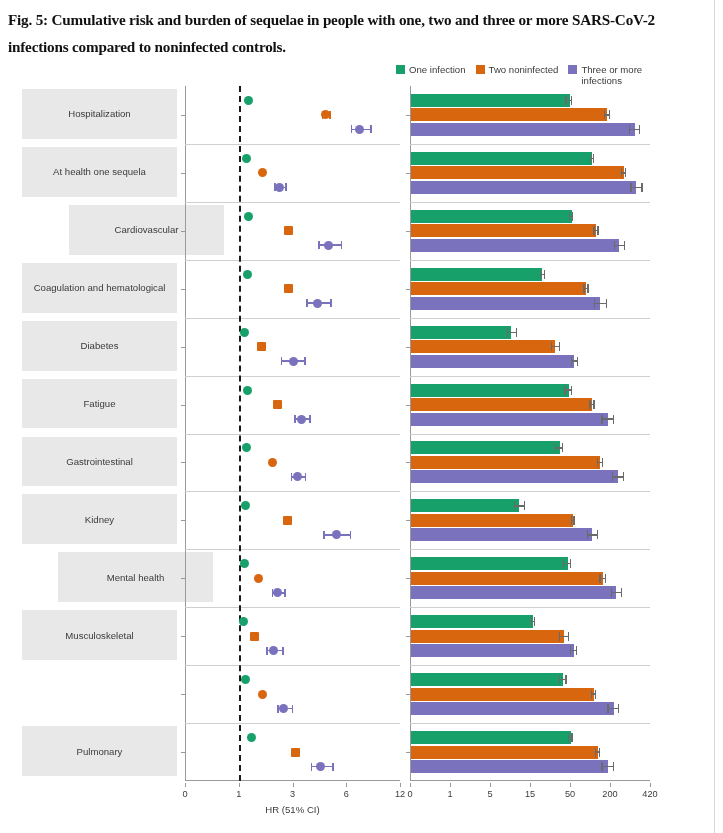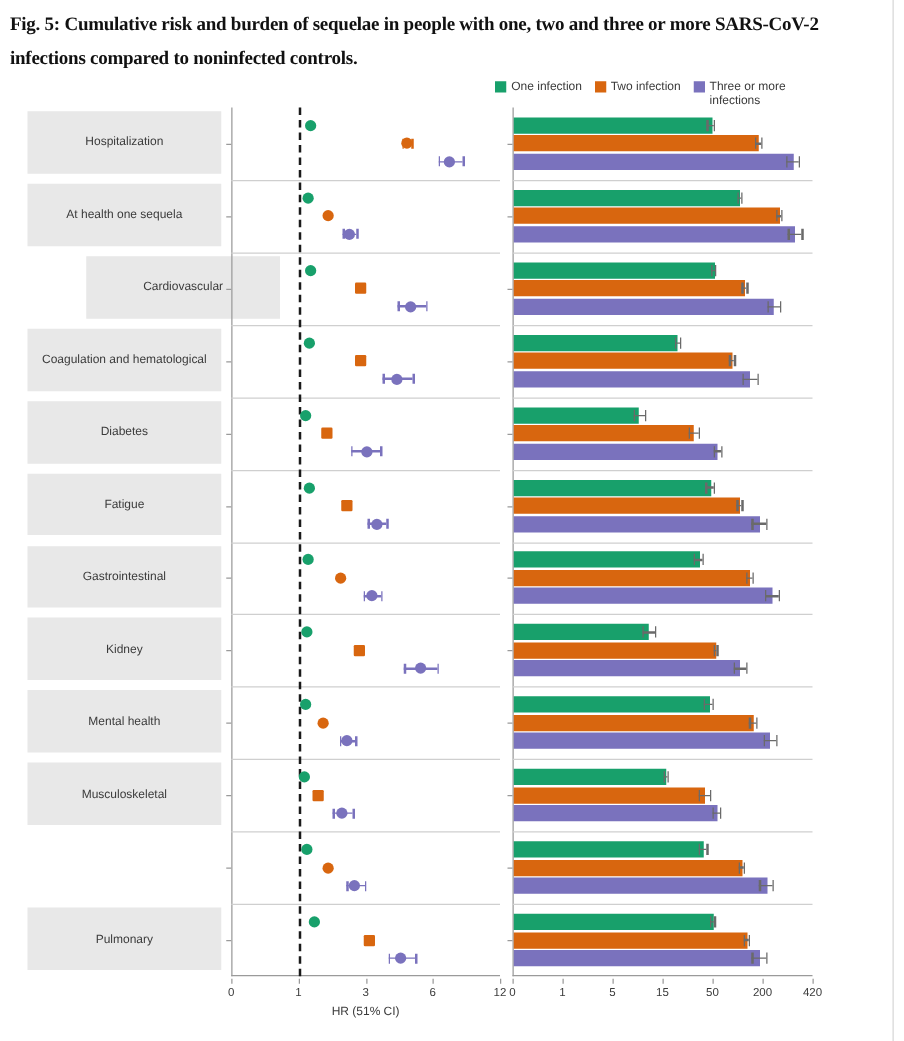--- a/index.html
+++ b/index.html
@@ -58,21 +58,21 @@
     gap: 4px;
     line-height: 11px;
   }
   .legend-swatch {
     width: 9px;
     height: 9px;
     flex: 0 0 9px;
     margin-top: 1px;
   }
   .legend-label { white-space: pre-line; }
-  .legend-item.wrap { width: 74px; justify-content: center; }
+  .legend-item.wrap { width: 74px; }
 
   
   #chart {
     position: absolute;
     left: 0;
     top: 86px;
     width: 723px;
     height: 700px;
   }
 
@@ -228,40 +228,40 @@
 <div id="caption">Fig. 5: Cumulative risk and burden of sequelae in people with one, two and three or more SARS-CoV-2 infections compared to noninfected controls.</div>
 <div id="page-edge"></div>
 
 <div id="legend">
     <div class="legend-item">
       <span class="legend-swatch" style="background: rgb(24, 160, 107);"></span>
       <span class="legend-label">One infection</span>
     </div>
     <div class="legend-item">
       <span class="legend-swatch" style="background: rgb(216, 102, 15);"></span>
-      <span class="legend-label">Two infection</span>
+      <span class="legend-label">Two noninfected</span>
     </div>
     <div class="legend-item wrap">
       <span class="legend-swatch" style="background: rgb(122, 114, 189);"></span>
       <span class="legend-label">Three or more
 infections</span>
     </div>
   </div>
 
 <div id="chart">
   <div id="label-col">
       <div class="row-label" style="top: 3px; height: 49.9167px;">Hospitalization</div>
       <div class="row-label" style="top: 60.9167px; height: 49.9167px;">At health one sequela</div>
       <div class="row-label" style="top: 118.833px; height: 49.9167px; margin-left: 47px;">Cardiovascular</div>
       <div class="row-label" style="top: 176.75px; height: 49.9167px;">Coagulation and hematological</div>
       <div class="row-label" style="top: 234.667px; height: 49.9167px;">Diabetes</div>
       <div class="row-label" style="top: 292.583px; height: 49.9167px;">Fatigue</div>
       <div class="row-label" style="top: 350.5px; height: 49.9167px;">Gastrointestinal</div>
       <div class="row-label" style="top: 408.417px; height: 49.9167px;">Kidney</div>
-      <div class="row-label" style="top: 466.333px; height: 49.9167px;">Mental health</div>
+      <div class="row-label" style="top: 466.333px; height: 49.9167px; margin-left: 36px;">Mental health</div>
       <div class="row-label" style="top: 524.25px; height: 49.9167px;">Musculoskeletal</div>
       <div class="row-label" style="top: 640.083px; height: 49.9167px;">Pulmonary</div>
     </div>
 
   <div class="panel" id="panel-hr">
     <div class="panel-inner">
         <div class="axis-line-v"></div>
         <div class="axis-line-h"></div>
         <div class="row-sep" style="top: 57.9167px;"></div>
         <div class="row-sep" style="top: 115.833px;"></div>

